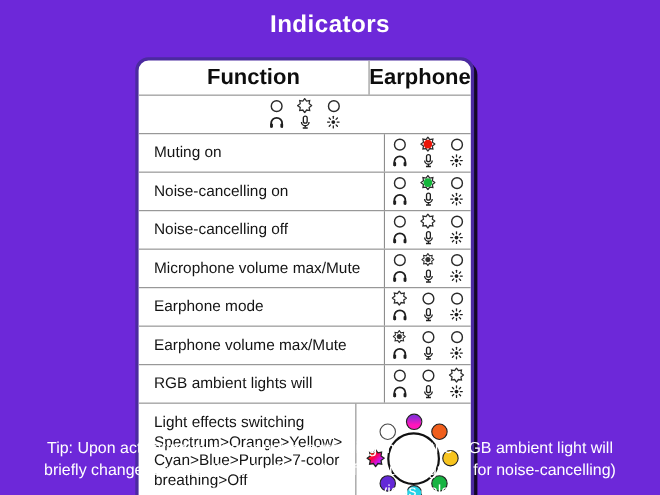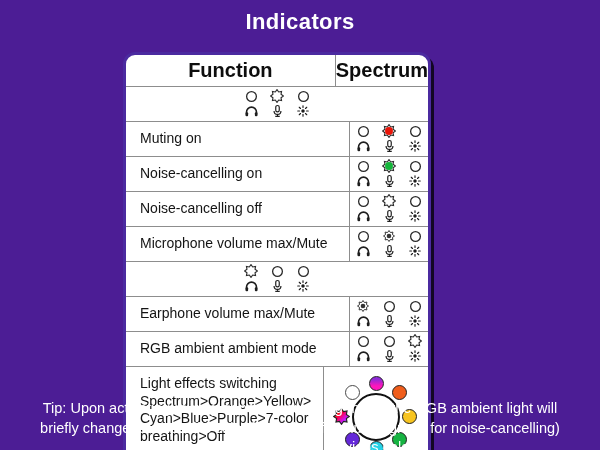--- a/index.html
+++ b/index.html
@@ -1,18 +1,18 @@
 <!DOCTYPE html>
 <html><head>
 <meta charset="utf-8">
 <style>
   * { margin:0; padding:0; box-sizing:border-box; }
   html,body { width:600px; height:450px; overflow:hidden; }
   .stage {
-    position:relative; width:600px; height:450px; background:#4c1d95;
+    position:relative; width:600px; height:450px; background:#6d28d9;
     font-family:"Liberation Sans", sans-serif;
   }
   .title {
     position:absolute; top:9px; left:0; right:0; text-align:center;
     color:#ffffff; font-size:22px; font-weight:700; letter-spacing:.4px;
   }
   .table {
     position:absolute; left:108px; top:52px; width:308px;
     background:#ffffff; border:3px solid #4b2aa0; border-radius:12px;
     overflow:hidden; display:flex; flex-direction:column;
@@ -68,21 +68,21 @@
 </style>
 </head>
 <body>
 
 <div class="stage">
   <div class="title">Indicators</div>
 
   <div class="table">
     <div class="row">
       <div class="cell fn head">Function</div>
-      <div class="cell ind head">Spectrum</div>
+      <div class="cell ind head">Earphone</div>
     </div>
 
     <div class="row">
       <div class="cell ind">
         <div class="icon-grid status">
             <span>
               <svg width="13" height="13" viewBox="0 0 24 24">
                 <circle cx="12" cy="12" r="9" fill="#fff" stroke="#2b2b2b" stroke-width="2.4"></circle>
               </svg>
             </span>
@@ -349,20 +349,21 @@
                   <line x1="5.6" y1="18.4" x2="7.7" y2="16.3"></line>
                   <line x1="16.3" y1="7.7" x2="18.4" y2="5.6"></line>
                 </g>
               </svg>
             </span>
           </div>
       </div>
     </div>
 
     <div class="row">
+      <div class="cell fn">Earphone mode</div>
       <div class="cell ind">
         <div class="icon-grid status">
             <span>
               <svg width="14" height="14" viewBox="0 0 24 24">
                 <polygon points="12,1 14.9,5.1 19.8,4.2 18.9,9.1 23,12 18.9,14.9 19.8,19.8 14.9,18.9 12,23 9.1,18.9 4.2,19.8 5.1,14.9 1,12 5.1,9.1 4.2,4.2 9.1,5.1" fill="#fff" stroke="#2b2b2b" stroke-width="1.9"></polygon>
               </svg>
             </span>
             <span>
               <svg width="13" height="13" viewBox="0 0 24 24">
                 <circle cx="12" cy="12" r="9" fill="#fff" stroke="#2b2b2b" stroke-width="2.4"></circle>
@@ -459,21 +460,21 @@
                   <line x1="5.6" y1="18.4" x2="7.7" y2="16.3"></line>
                   <line x1="16.3" y1="7.7" x2="18.4" y2="5.6"></line>
                 </g>
               </svg>
             </span>
           </div>
       </div>
     </div>
 
     <div class="row">
-      <div class="cell fn">RGB ambient ambient mode</div>
+      <div class="cell fn">RGB ambient lights will</div>
       <div class="cell ind">
         <div class="icon-grid status">
             <span>
               <svg width="13" height="13" viewBox="0 0 24 24">
                 <circle cx="12" cy="12" r="9" fill="#fff" stroke="#2b2b2b" stroke-width="2.4"></circle>
               </svg>
             </span>
             <span>
               <svg width="13" height="13" viewBox="0 0 24 24">
                 <circle cx="12" cy="12" r="9" fill="#fff" stroke="#2b2b2b" stroke-width="2.4"></circle>

